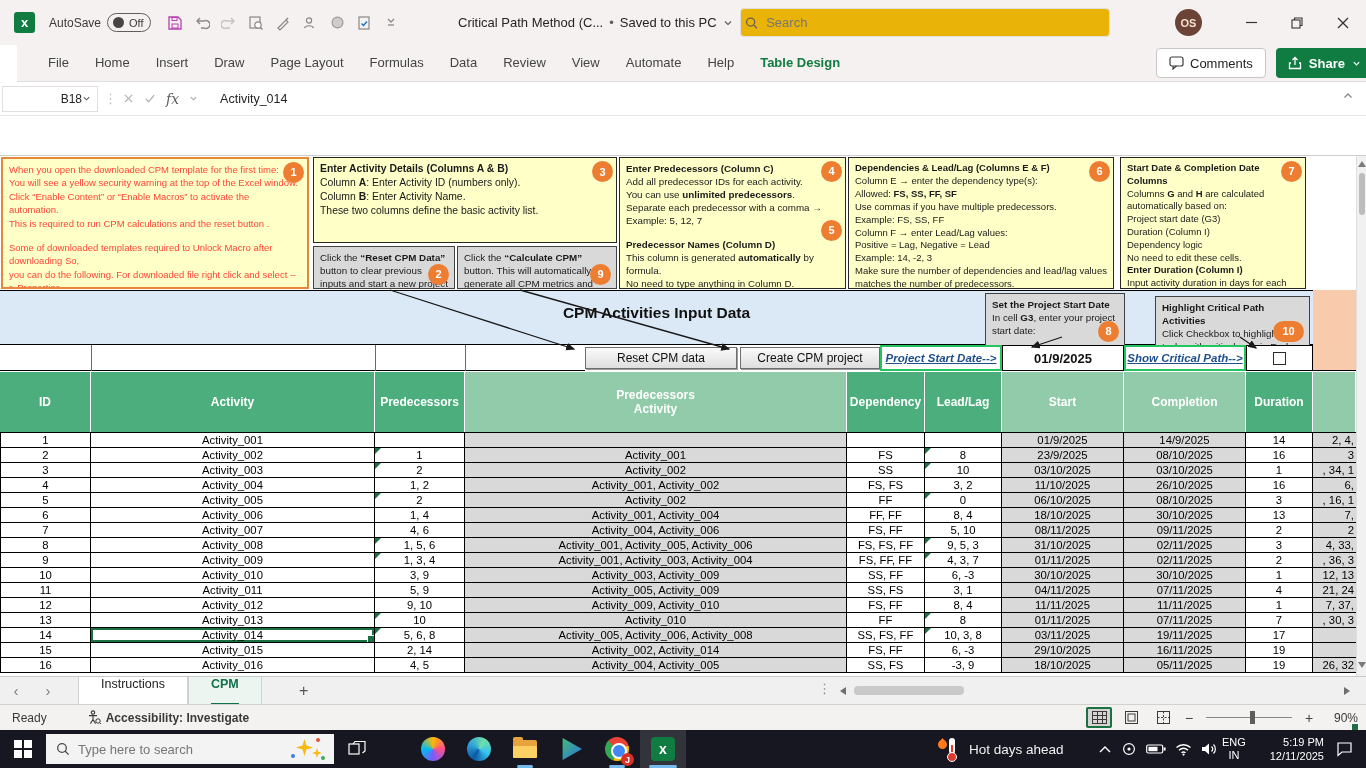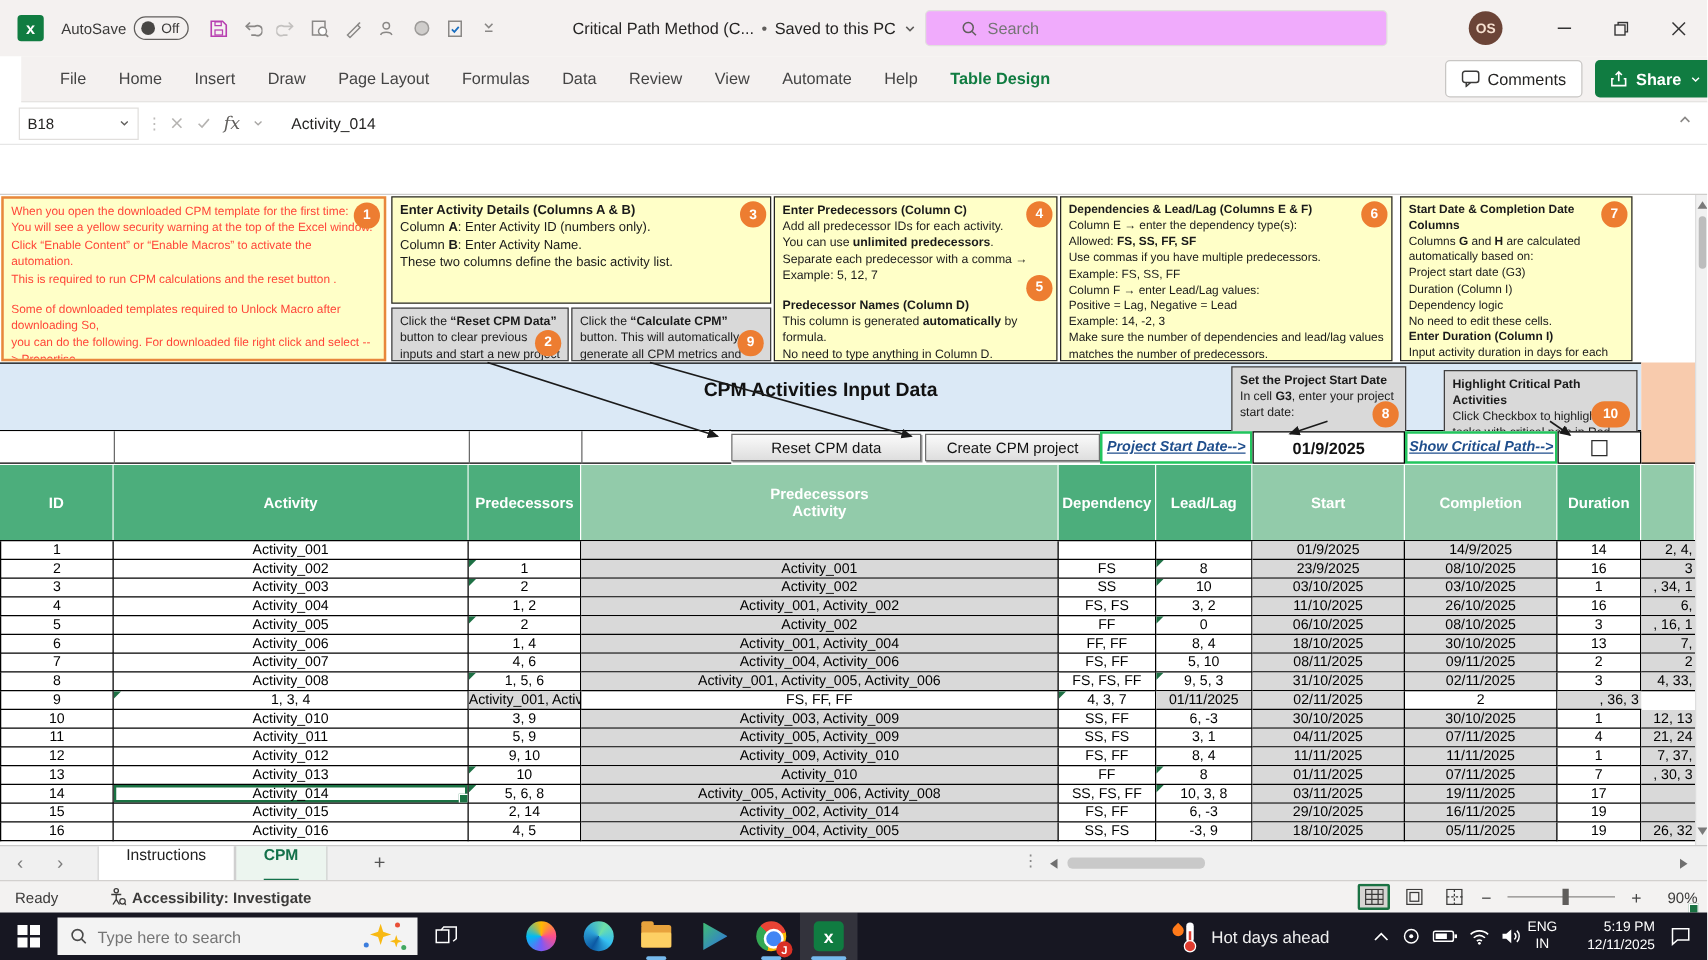--- a/index.html
+++ b/index.html
@@ -13,38 +13,38 @@
   .autosave{display:flex;align-items:center;gap:6px;margin-left:14px;font-size:12px;color:#3b3a39}
   .as-toggle{width:44px;height:19px;border:1px solid #605e5c;border-radius:10px;background:#f4f1f0;display:flex;align-items:center;padding:0 5px;gap:5px}
   .as-knob{width:11px;height:11px;border-radius:50%;background:#484644}
   .as-off{font-size:11px;color:#3b3a39}
   .qat{display:flex;align-items:center;gap:3px;margin-left:12px;color:#8a8886}
   .qat .qbtn{width:24px;height:24px;display:flex;align-items:center;justify-content:center}
   .qat svg{display:block}
   .tb-title{position:absolute;left:458px;top:0;height:45px;display:flex;align-items:center;gap:6px;font-size:13px;color:#252423;white-space:nowrap}
   .tb-dot{color:#605e5c}
   .tb-saved{color:#252423}
-  .tb-search{position:absolute;left:740px;top:8px;width:370px;height:29px;background:#f0abfc;border:1px solid #e1dfdd;border-radius:4px;display:flex;align-items:center;padding:0 28px;gap:8px}
+  .tb-search{position:absolute;left:740px;top:8px;width:370px;height:29px;background:#eab308;border:1px solid #e1dfdd;border-radius:4px;display:flex;align-items:center;padding:0 4px;gap:8px}
   .tb-search input{border:0;outline:0;font-size:13px;color:#605e5c;background:transparent;width:100%;font-family:"Liberation Sans",sans-serif}
   .tb-right{position:absolute;right:0;top:0;height:45px;display:flex;align-items:center}
   .avatar{width:27px;height:27px;border-radius:50%;background:#6b4437;color:#f7e1d1;font-size:11px;font-weight:bold;display:flex;align-items:center;justify-content:center;margin-right:26px}
   .winbtn{width:46px;height:45px;display:flex;align-items:center;justify-content:center;color:#444}
 
   
   .ribbonrow{position:absolute;left:17px;top:45px;width:1366px;height:37px;background:#f4f1f0;border-bottom:1px solid #e1dfdd;display:flex;align-items:center}
   .rtabs{display:flex;align-items:center;margin-left:18px}
   .rtab{font-size:13px;color:#444;padding:0 13px;line-height:36px;white-space:nowrap}
   .rtab.ctx{color:#107c41;font-weight:bold}
   .ribbon-right{position:absolute;right:10px;top:3px;display:flex;align-items:center;gap:10px}
   .comments-btn{display:flex;align-items:center;gap:6px;border:1px solid #c8c6c4;background:#fff;border-radius:4px;height:30px;padding:0 12px;font-size:13px;color:#252423}
   .share-btn{display:flex;align-items:center;gap:7px;background:#107c41;border-radius:4px;height:30px;padding:0 12px;font-size:13px;color:#fff;font-weight:bold}
 
   
   .formularow{position:absolute;left:0;top:82px;width:1366px;height:34px;background:#fff;border-bottom:1px solid #e6e6e6;display:flex;align-items:center}
-  .namebox{width:96px;height:26px;margin-left:15px;border:1px solid #e1dfdd;display:flex;align-items:center;justify-content:space-between;padding:0 6px;font-size:12px;color:#252423}
+  .namebox{width:96px;height:26px;margin-left:2px;border:1px solid #e1dfdd;display:flex;align-items:center;justify-content:flex-end;padding:0 6px;font-size:12px;color:#252423}
   .fx-dots{color:#bdbbb9;font-size:13px;margin:0 6px}
   .fxbtns{display:flex;align-items:center;gap:10px;color:#a8a6a4;font-size:13px}
   .fx-it{font-family:"DejaVu Serif",serif;font-style:italic;color:#605e5c;font-size:14px}
   .fml-text{margin-left:22px;font-size:12.5px;color:#252423}
   .fml-collapse{position:absolute;right:12px;top:8px;color:#8a8886}
   .formulaexpand{position:absolute;left:0;top:116px;width:1366px;height:40px;background:#fff;border-bottom:1px solid #cfcdcb}
 
   
   .sheet{position:absolute;left:0;top:156px;width:1366px;height:520px;background:#fff;overflow:hidden}
 
@@ -571,20 +571,21 @@
           <div class="tcell c-predact">Activity_001, Activity_005, Activity_006</div>
           <div class="tcell c-dep">FS, FS, FF</div>
           <div class="tcell c-lead flag">9, 5, 3</div>
           <div class="tcell c-start">31/10/2025</div>
           <div class="tcell c-end">02/11/2025</div>
           <div class="tcell c-dur">3</div>
           <div class="tcell c-extra">4, 33,</div>
         </div>
         <div class="trow">
           <div class="tcell c-id">9</div>
+          <div class="tcell c-act">Activity_009</div>
           <div class="tcell c-pred flag">1, 3, 4</div>
           <div class="tcell c-predact">Activity_001, Activity_003, Activity_004</div>
           <div class="tcell c-dep">FS, FF, FF</div>
           <div class="tcell c-lead flag">4, 3, 7</div>
           <div class="tcell c-start">01/11/2025</div>
           <div class="tcell c-end">02/11/2025</div>
           <div class="tcell c-dur">2</div>
           <div class="tcell c-extra">, 36, 3</div>
         </div>
         <div class="trow">

